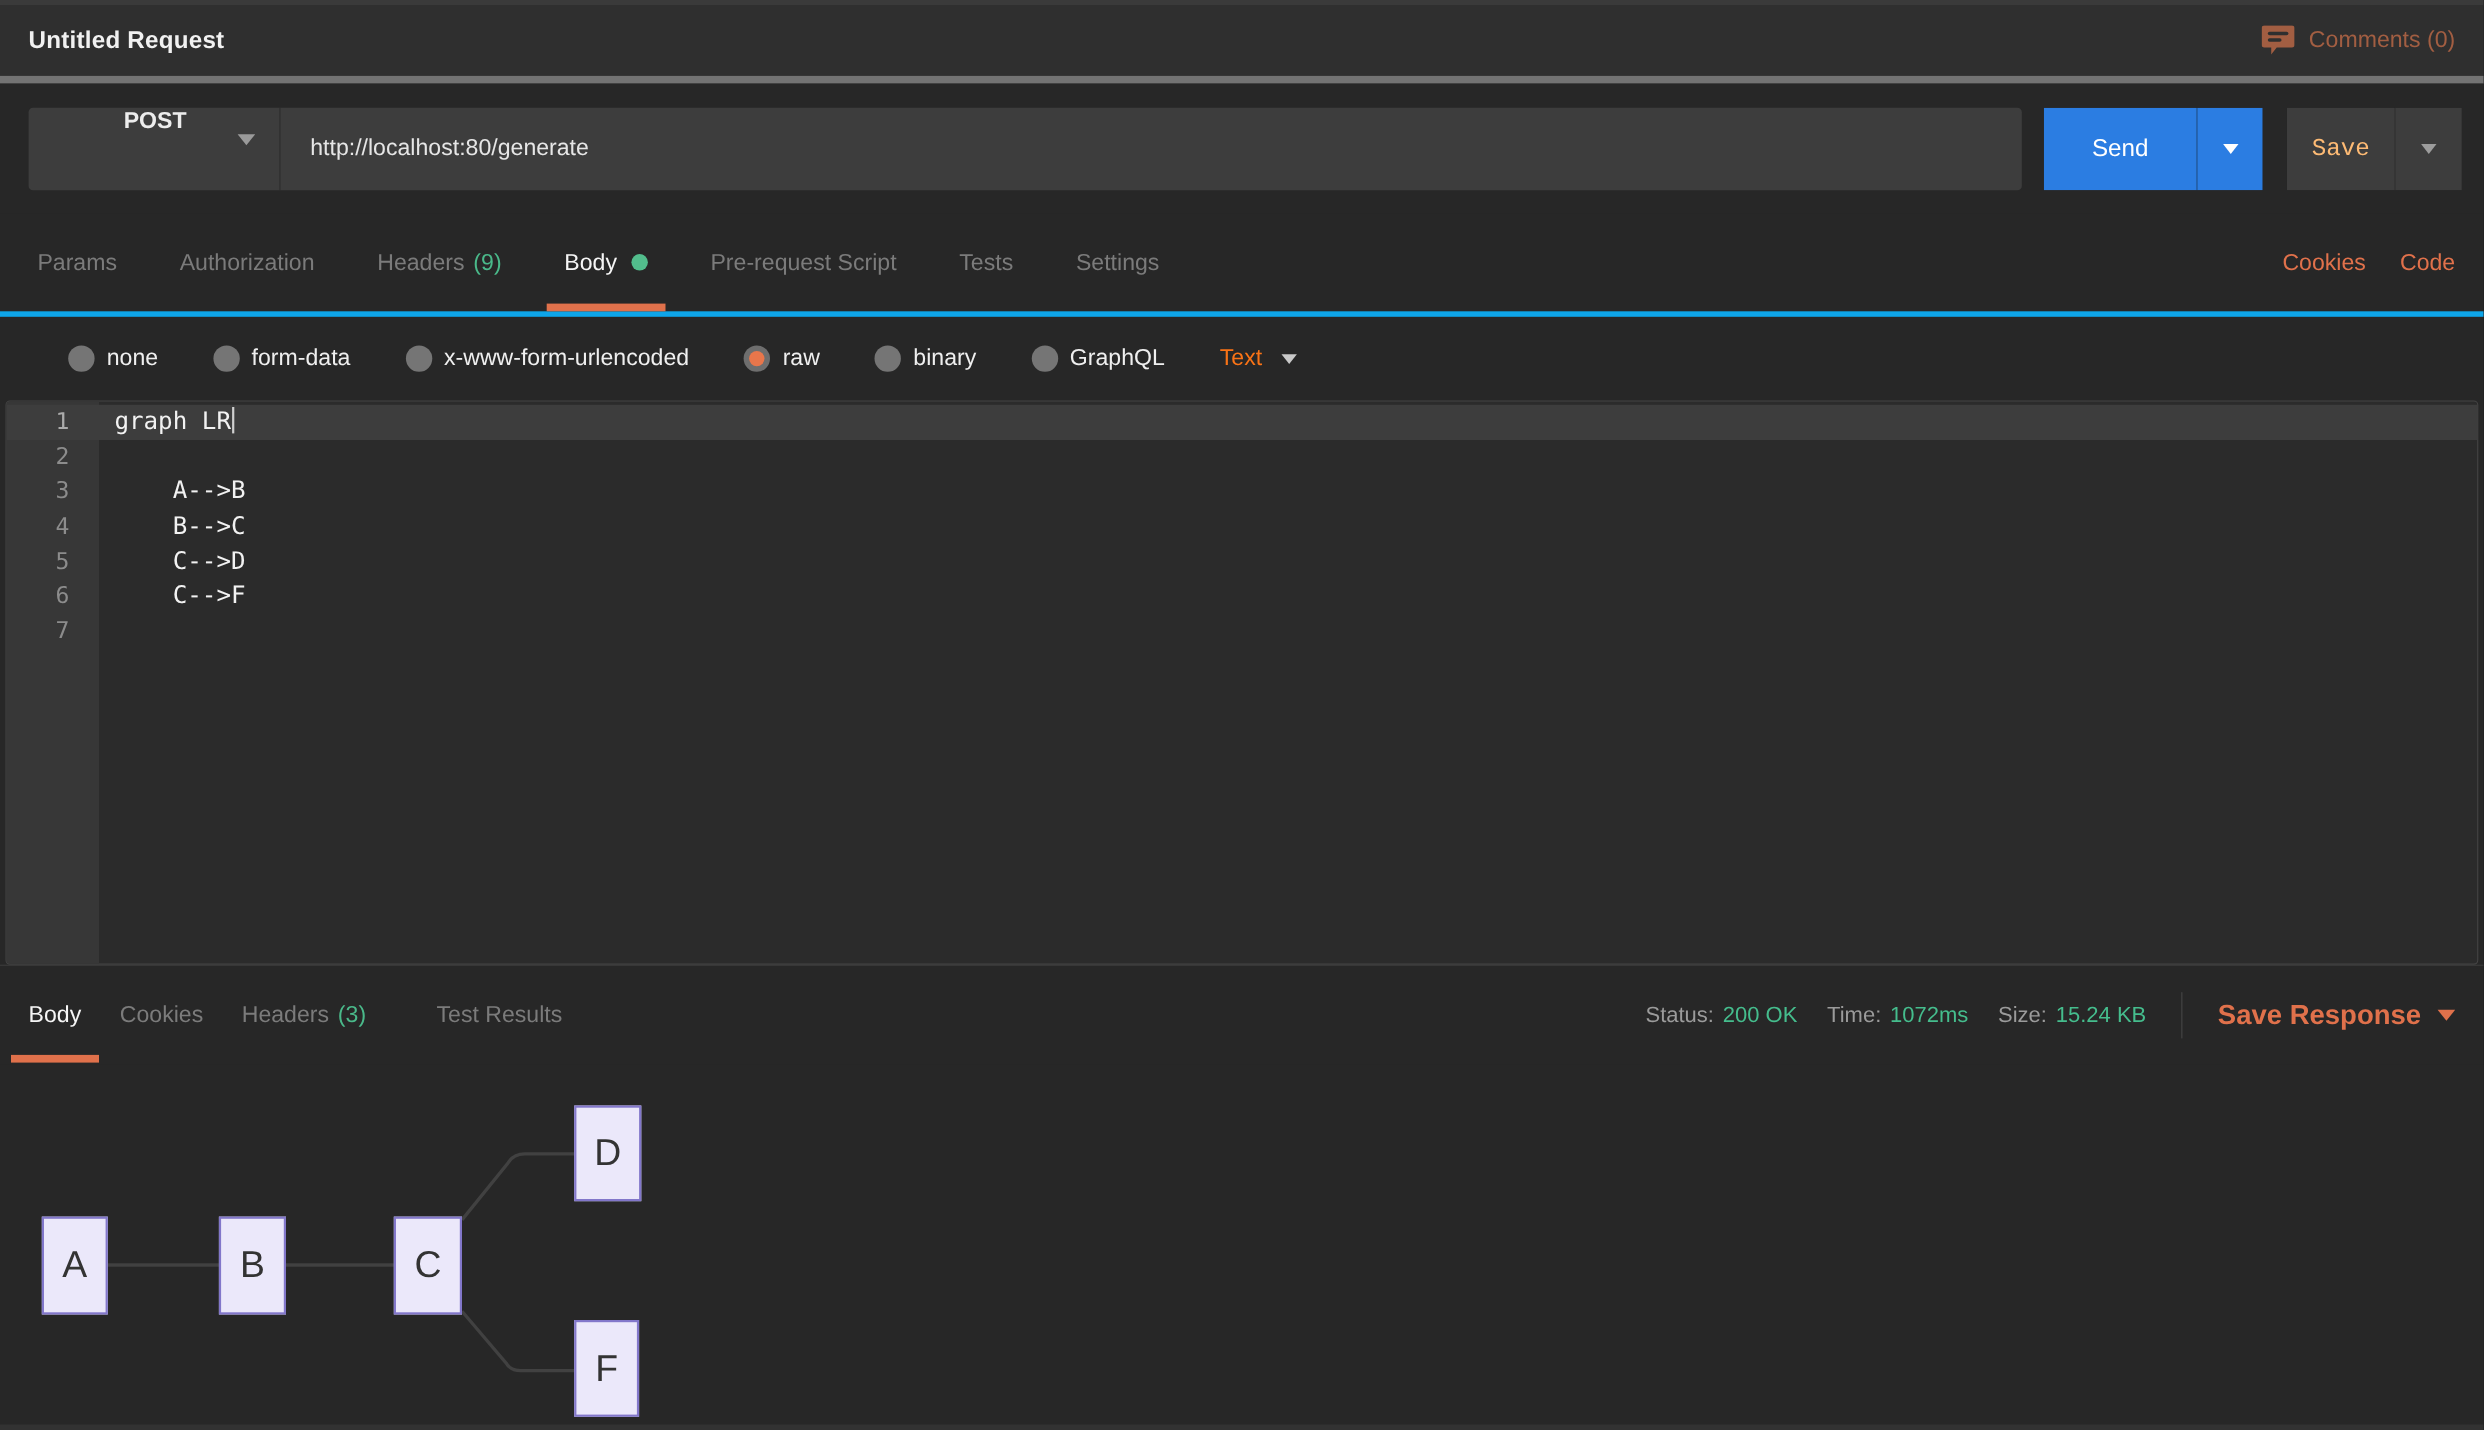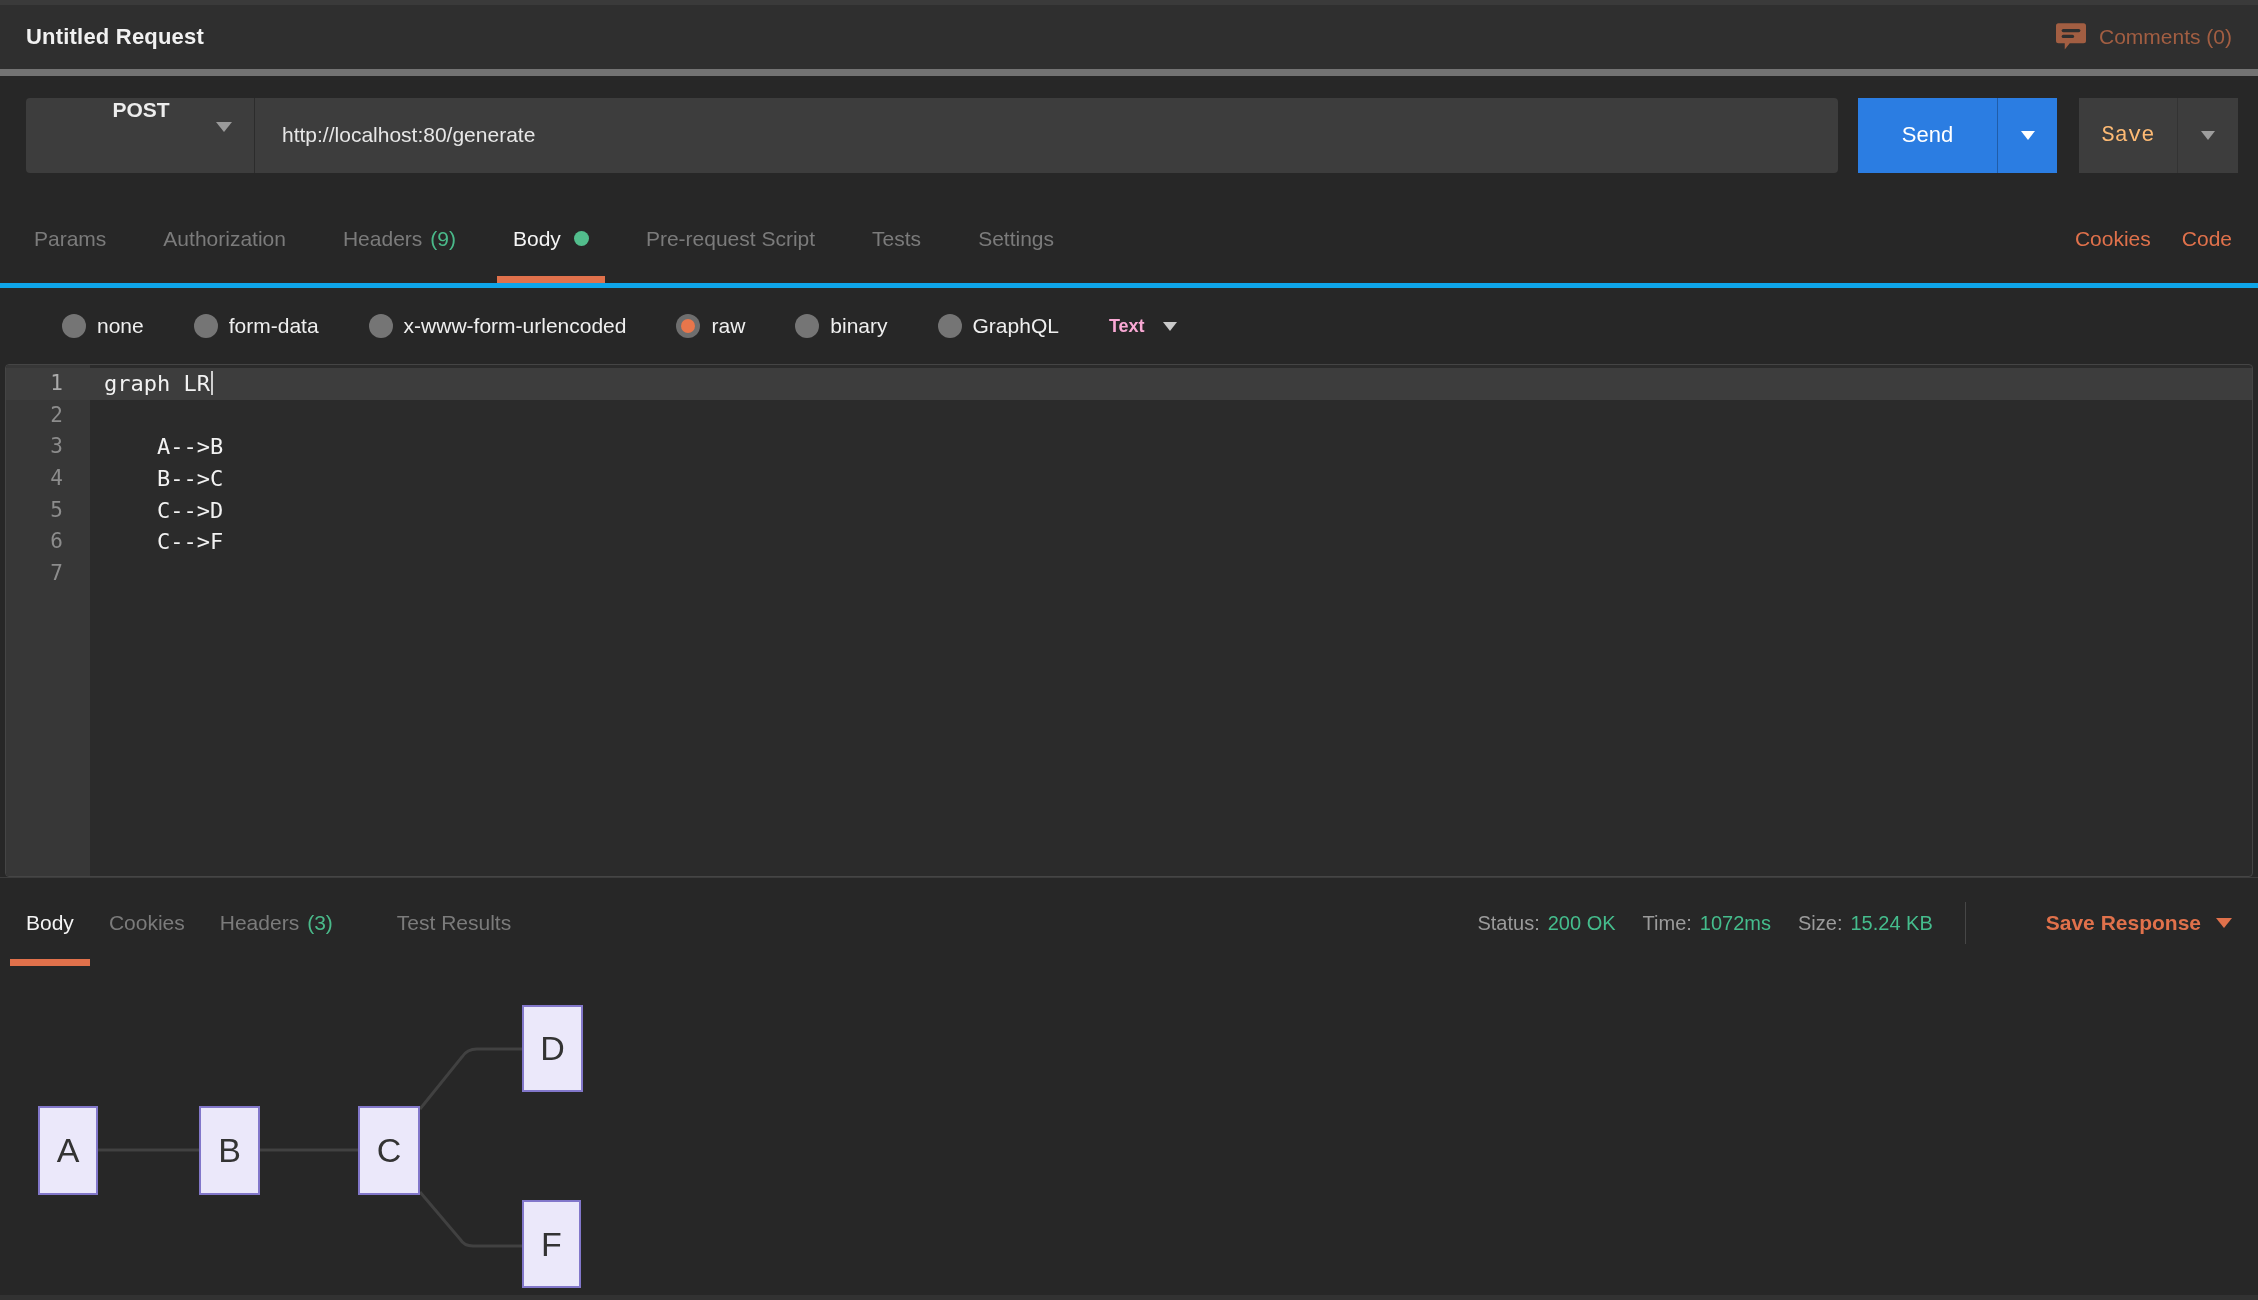--- a/index.html
+++ b/index.html
@@ -44,21 +44,21 @@
   .right-links { position:absolute; right:26px; top:0; bottom:0; display:flex; align-items:center; gap:31px; }
   .right-links .link { color:#e0714b; font-size:21px; cursor:pointer; }
   
   .radio-row { height:76px; display:flex; align-items:center; padding-left:62px; gap:50px; }
   .radio-item { display:flex; align-items:center; gap:11px; cursor:pointer; }
   .radio-circle { width:24px; height:24px; border-radius:50%; background:#757575; position:relative; flex:none; }
   .radio-item.selected .radio-circle { background:#6e6e6e; }
   .radio-item.selected .radio-circle::after { content:""; position:absolute; left:5px; top:5px; width:14px; height:14px; border-radius:50%; background:#e8764b; }
   .radio-item .r-label { font-size:21px; color:#efefef; }
   .format-select { display:flex; align-items:center; gap:18px; cursor:pointer; }
-  .format-select .f-label { font-size:18px; color:#f9a8d4;font-weight:bold; }
+  .format-select .f-label { font-size:21px; color:#f97316; }
   .format-select .caret { border-top-color:#c9c9c9; border-left-width:7px; border-right-width:7px; border-top-width:9px; }
   
   .editor { height:513px; margin:0 5px; border:1px solid #454545; border-radius:4px; background:#2b2b2b; position:relative; overflow:hidden; font-family:"DejaVu Sans Mono", monospace; }
   .gutter-bg { position:absolute; left:0; top:0; bottom:0; width:84px; background:#373737; }
   .ed-rows { position:relative; padding-top:3px; }
   .ed-row { display:flex; height:31.7px; line-height:31.7px; }
   .ed-row.active { background:#3d3d3d; }
   .ed-num { width:84px; flex:none; text-align:right; padding-right:27px; font-size:21px; color:#8c8c8c; }
   .ed-row.active .ed-num { color:#ababab; }
   .ed-code { padding-left:14px; font-size:22px; color:#f2f2f2; white-space:pre; }
@@ -67,21 +67,21 @@
   .resp-header { height:91px; border-top:1px solid #3c3c3c; display:flex; align-items:stretch; padding:0 26px; position:relative; }
   .resp-header .tab { margin-right:35px; }
   .resp-header .tab.hdrs { margin-right:64px; }
   .resp-header .tab.active::after { bottom:2px; }
   .resp-meta { margin-left:auto; display:flex; align-items:center; gap:27px; }
   .meta-pair { display:flex; align-items:center; font-size:20px; }
   .meta-pair .k { color:#9b9b9b; }
   .meta-pair .v { color:#45bd8d; margin-left:8px; }
   .meta-divider { width:1px; height:42px; background:#474747; margin:0 5px; }
   .save-response { display:flex; align-items:center; gap:15px; cursor:pointer; }
-  .save-response .sr-label { color:#e0714b; font-size:21px; font-weight:700;margin-left:48px; }
+  .save-response .sr-label { color:#e0714b; font-size:25px; font-weight:700; }
   .save-response .caret { border-top-color:#e0714b; border-left-width:8px; border-right-width:8px; border-top-width:10px; }
   
   .resp-body { height:332px; background:#272727; position:relative; overflow:hidden; }
   .graph-edges { position:absolute; left:0; top:0; }
   .graph-edges path { stroke:#414141; stroke-width:3; fill:none; }
   .gnode { position:absolute; background:#ebe8fa; border:2px solid #8277ca; color:#333;
            display:flex; align-items:center; justify-content:center; font-size:34px; font-family:"Liberation Sans", sans-serif; }
   .bottom-strip { position:absolute; left:0; right:0; bottom:0; height:5px; background:#323232; }
 </style>
 </head>

